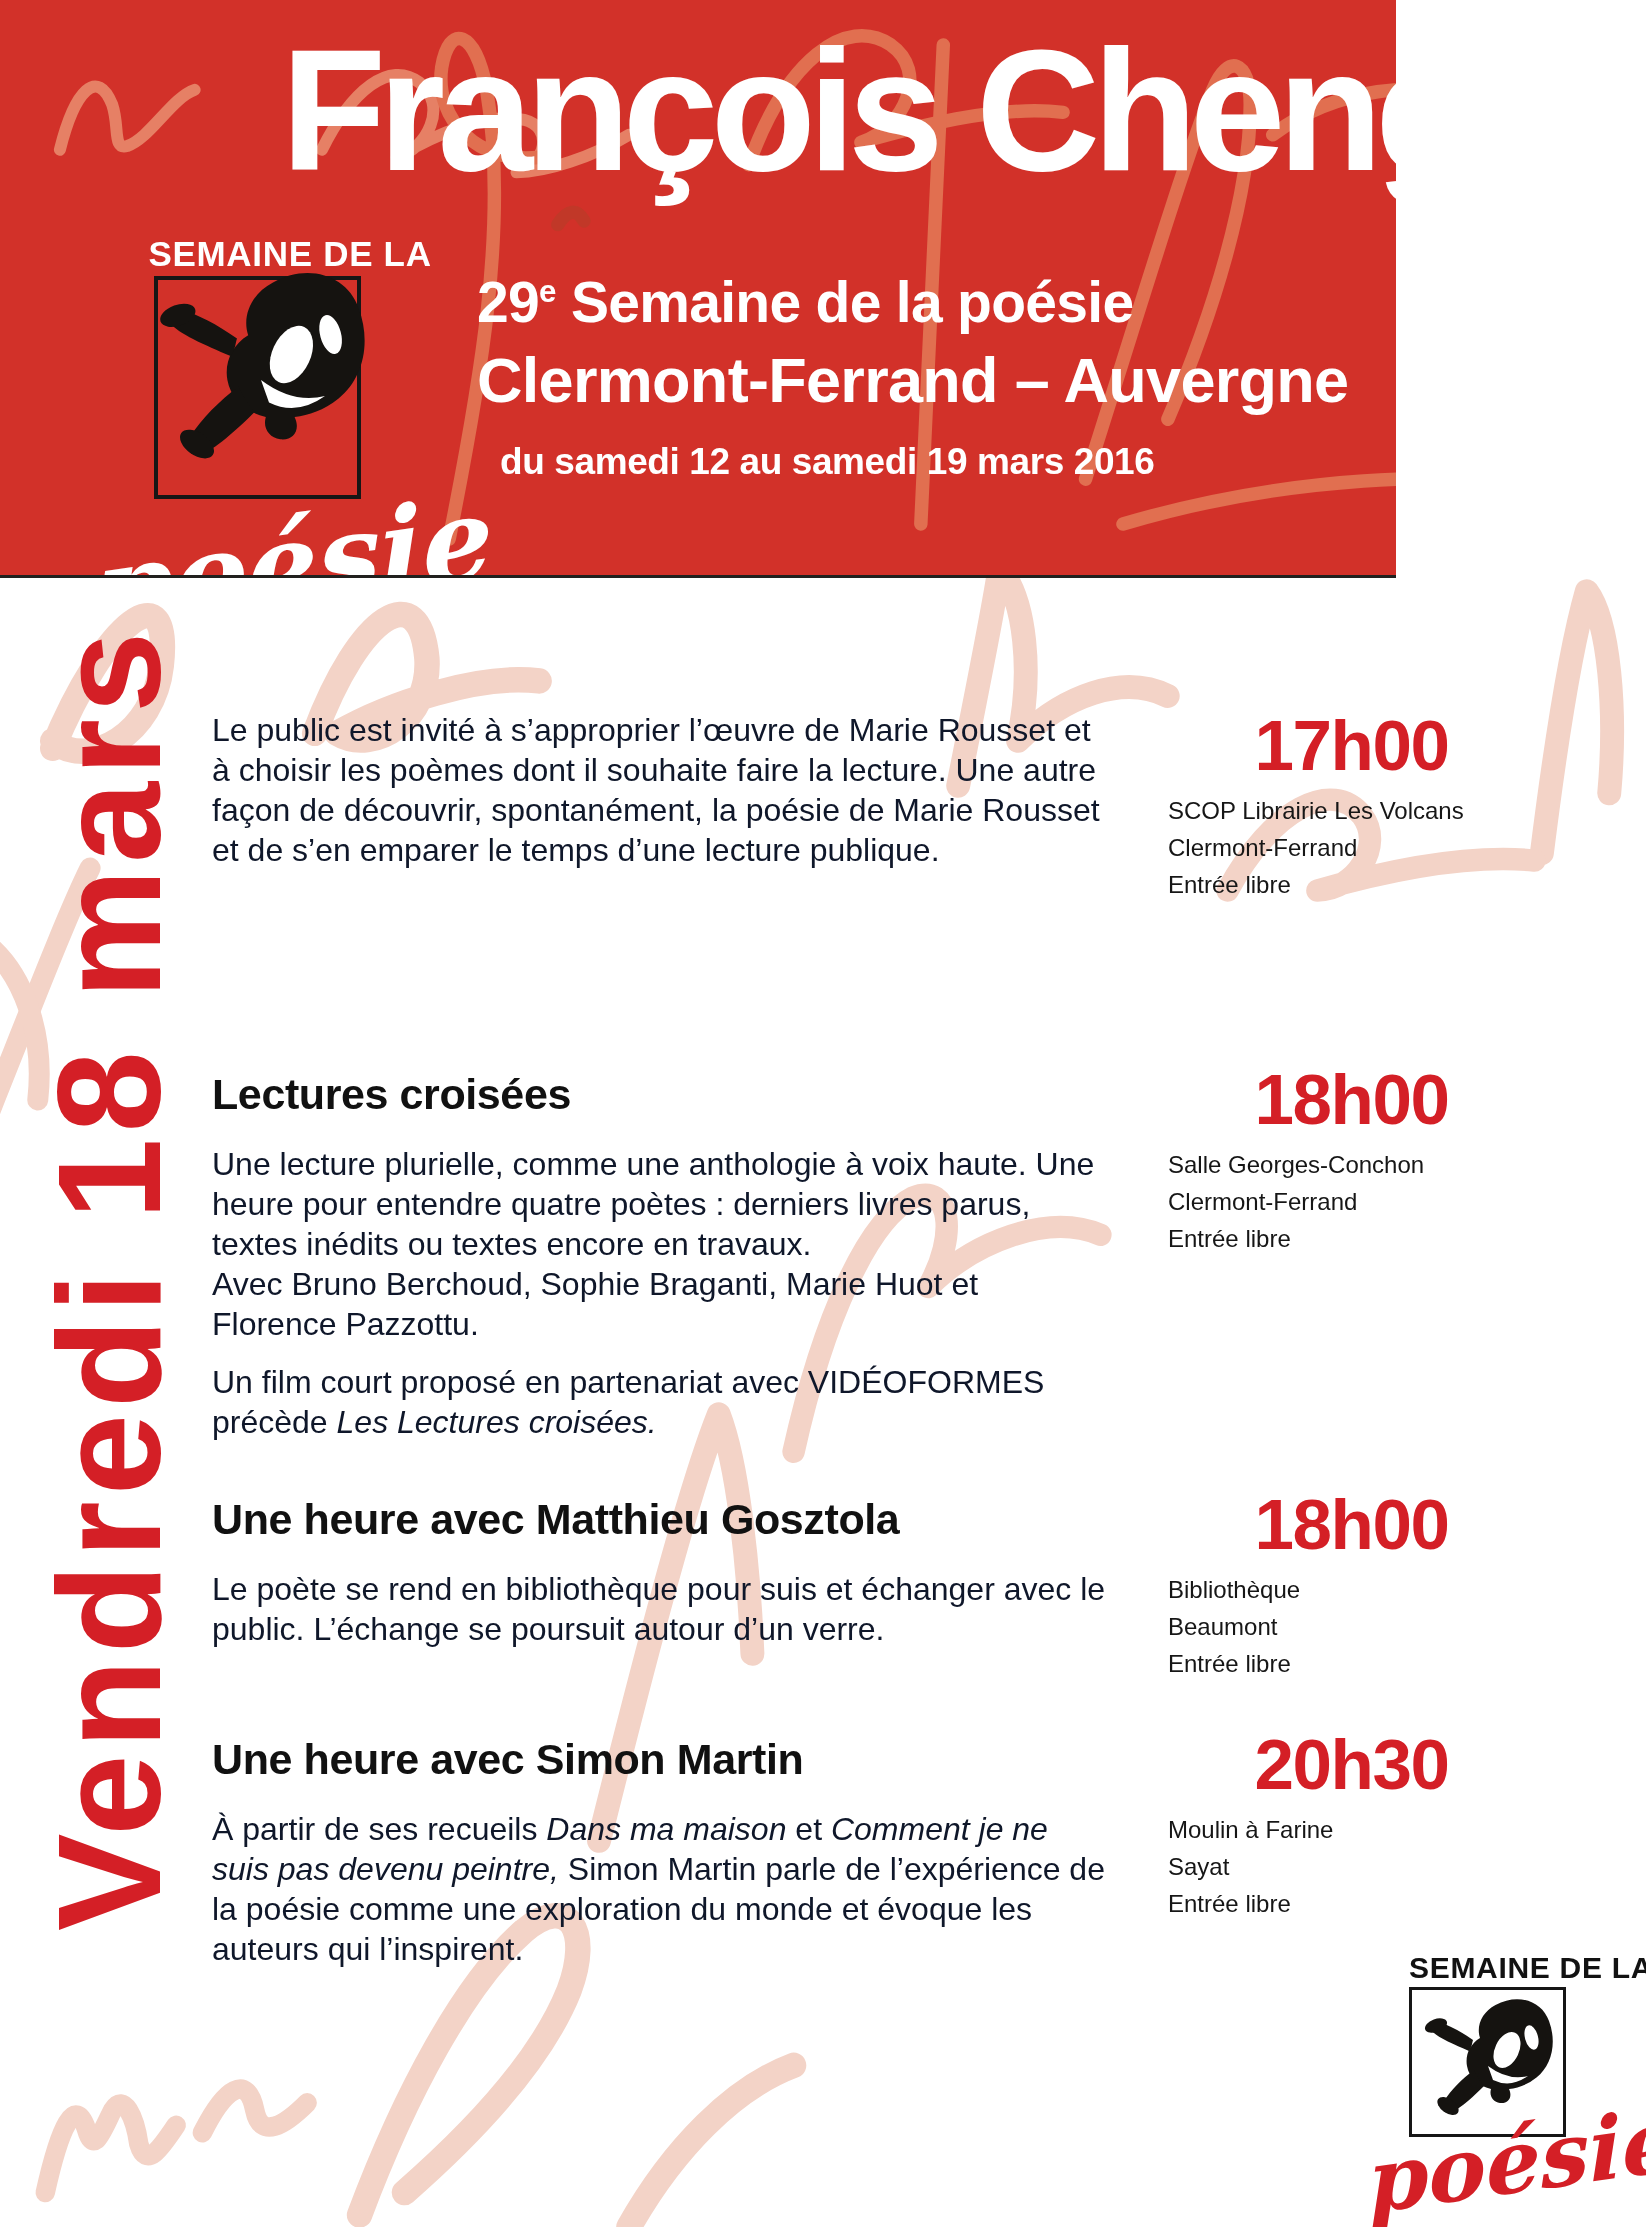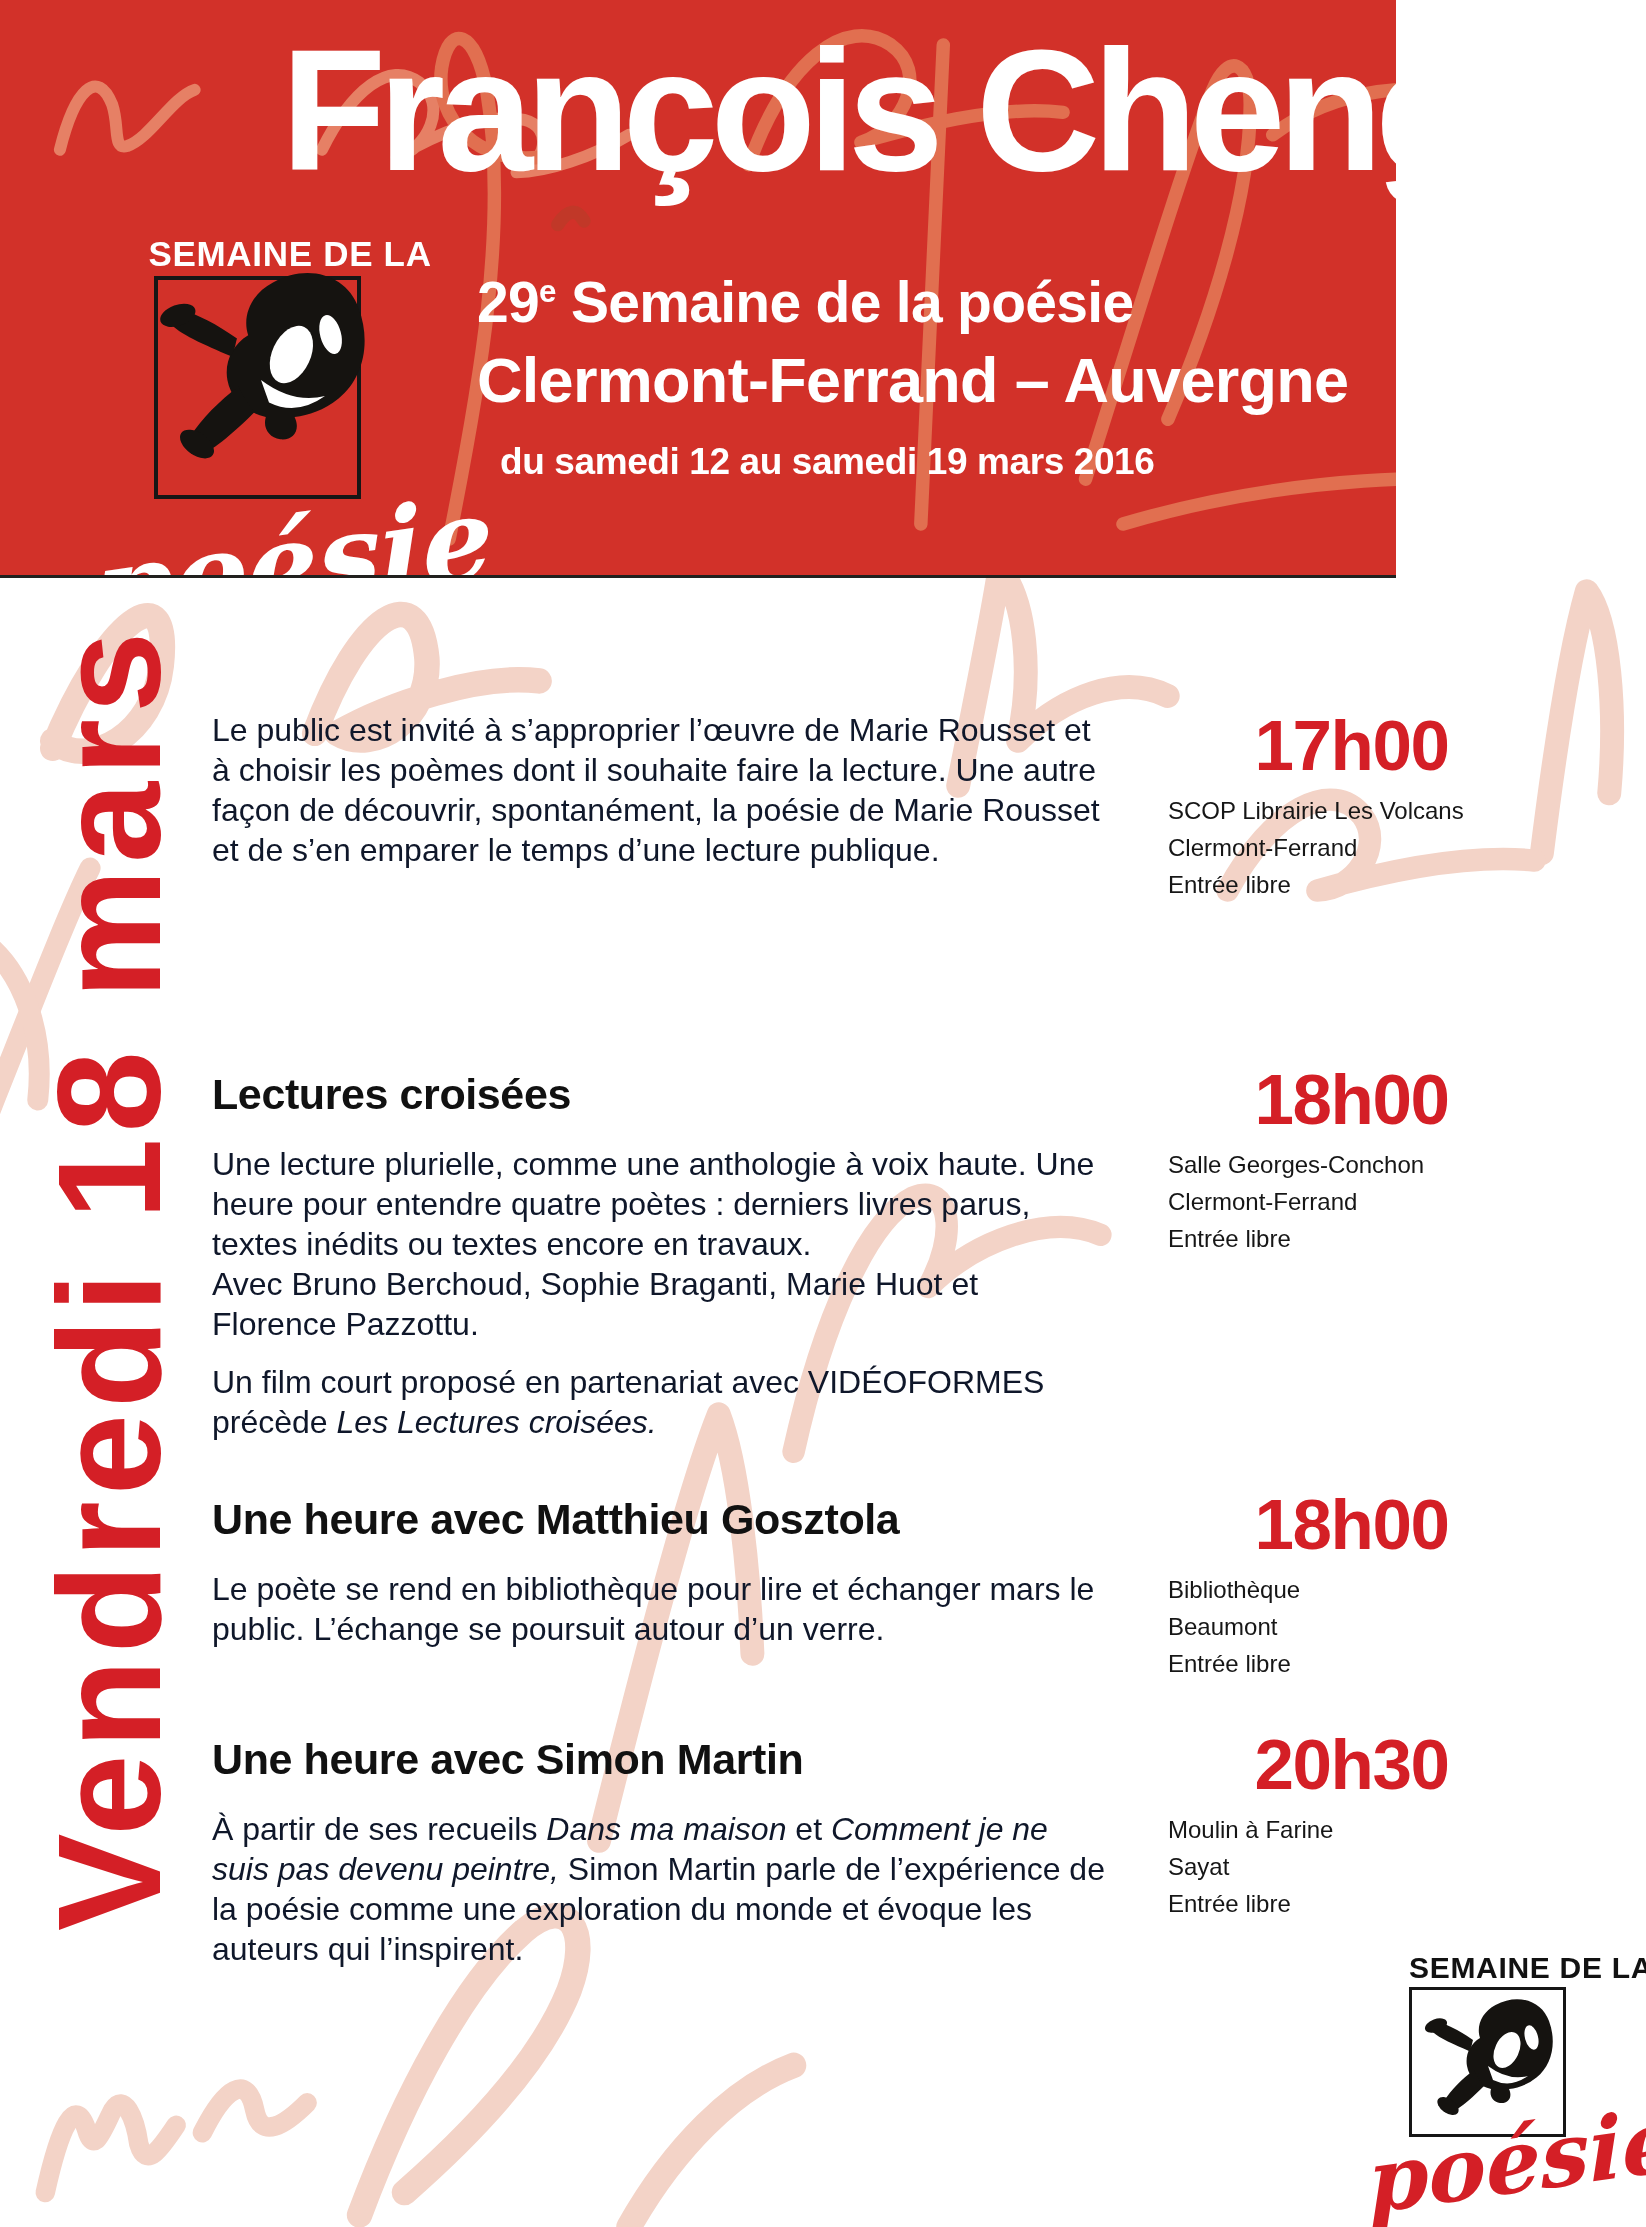--- a/index.html
+++ b/index.html
@@ -186,21 +186,21 @@
       <div class="event-venue">Salle Georges-Conchon
 Clermont-Ferrand
 Entrée libre</div>
     </aside>
   </article>
 
   <article class="event-row">
     <div class="event-desc">
       <h2 class="event-title">Une heure avec Matthieu Gosztola</h2>
       <div class="event-paragraphs">
-            <p><span>Le poète se rend en bibliothèque pour lire et échanger mars le public. L’échange se poursuit autour d’un verre.</span></p>
+            <p><span>Le poète se rend en bibliothèque pour suis et échanger avec le public. L’échange se poursuit autour d’un verre.</span></p>
           </div>
     </div>
     <aside class="event-schedule">
       <div class="event-time">18h00</div>
       <div class="event-venue">Bibliothèque
 Beaumont
 Entrée libre</div>
     </aside>
   </article>
 

